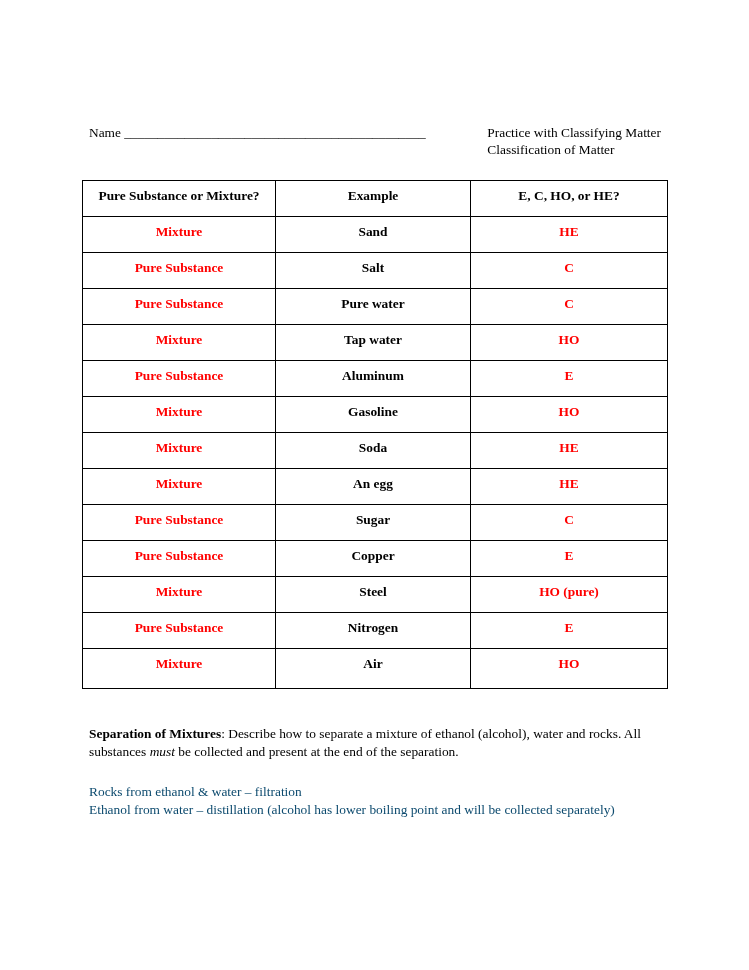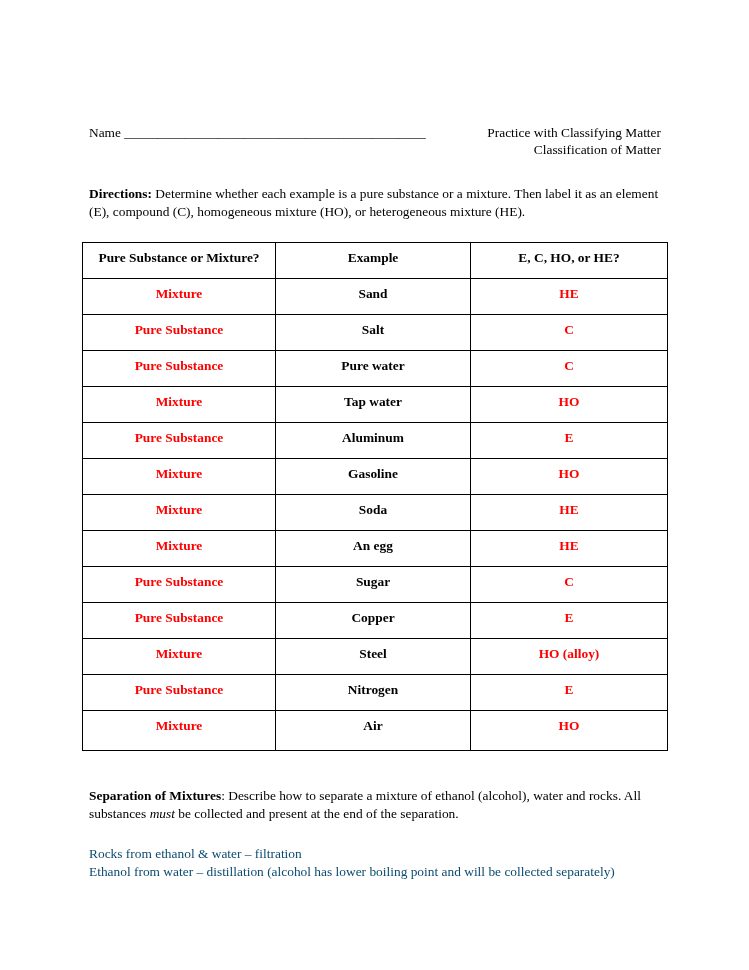--- a/index.html
+++ b/index.html
@@ -21,21 +21,21 @@
     height: 970px;
     padding: 88px 88px 0 89px;
     margin-top: 36px;
   }
   .doc-header {
     display: flex;
     justify-content: space-between;
     line-height: 17px;
   }
   .name-block { text-align: left; white-space: nowrap; }
-  .title-block { text-align: right; }
+  .title-block { }
   .directions {
     margin-top: 27px;
     line-height: 17.5px;
     width: 578px;
   }
   b.run-in { font-weight: bold; }
   table.classify {
     border-collapse: collapse;
     table-layout: fixed;
     width: 585px;
@@ -80,21 +80,20 @@
   <div class="doc-header">
     <div class="name-block">
       <div><span>Name</span> <span>_____________________________________________</span></div>
     </div>
     <div class="title-block">
       <div>Practice with Classifying Matter</div>
       <div>Classification of Matter</div>
     </div>
   </div>
 
-  <p class="directions"><b class="run-in">Directions:</b><span> Determine whether each example is a pure substance or a mixture.  Then label it as an element (E), compound (C), homogeneous mixture (HO), or heterogeneous mixture (HE).</span></p>
 
   <table class="classify">
     <colgroup>
         <col class="c1">
         <col class="c2">
         <col class="c3">
       </colgroup>
     <thead>
       <tr>
         <th>Pure Substance or Mixture?</th>
@@ -149,21 +148,21 @@
         <td class="red">C</td>
       </tr>
       <tr>
         <td class="red">Pure Substance</td>
         <td>Copper</td>
         <td class="red">E</td>
       </tr>
       <tr>
         <td class="red">Mixture</td>
         <td>Steel</td>
-        <td class="red">HO (alloy)</td>
+        <td class="red">HO (pure)</td>
       </tr>
       <tr>
         <td class="red">Pure Substance</td>
         <td>Nitrogen</td>
         <td class="red">E</td>
       </tr>
       <tr>
         <td class="red">Mixture</td>
         <td>Air</td>
         <td class="red">HO</td>

